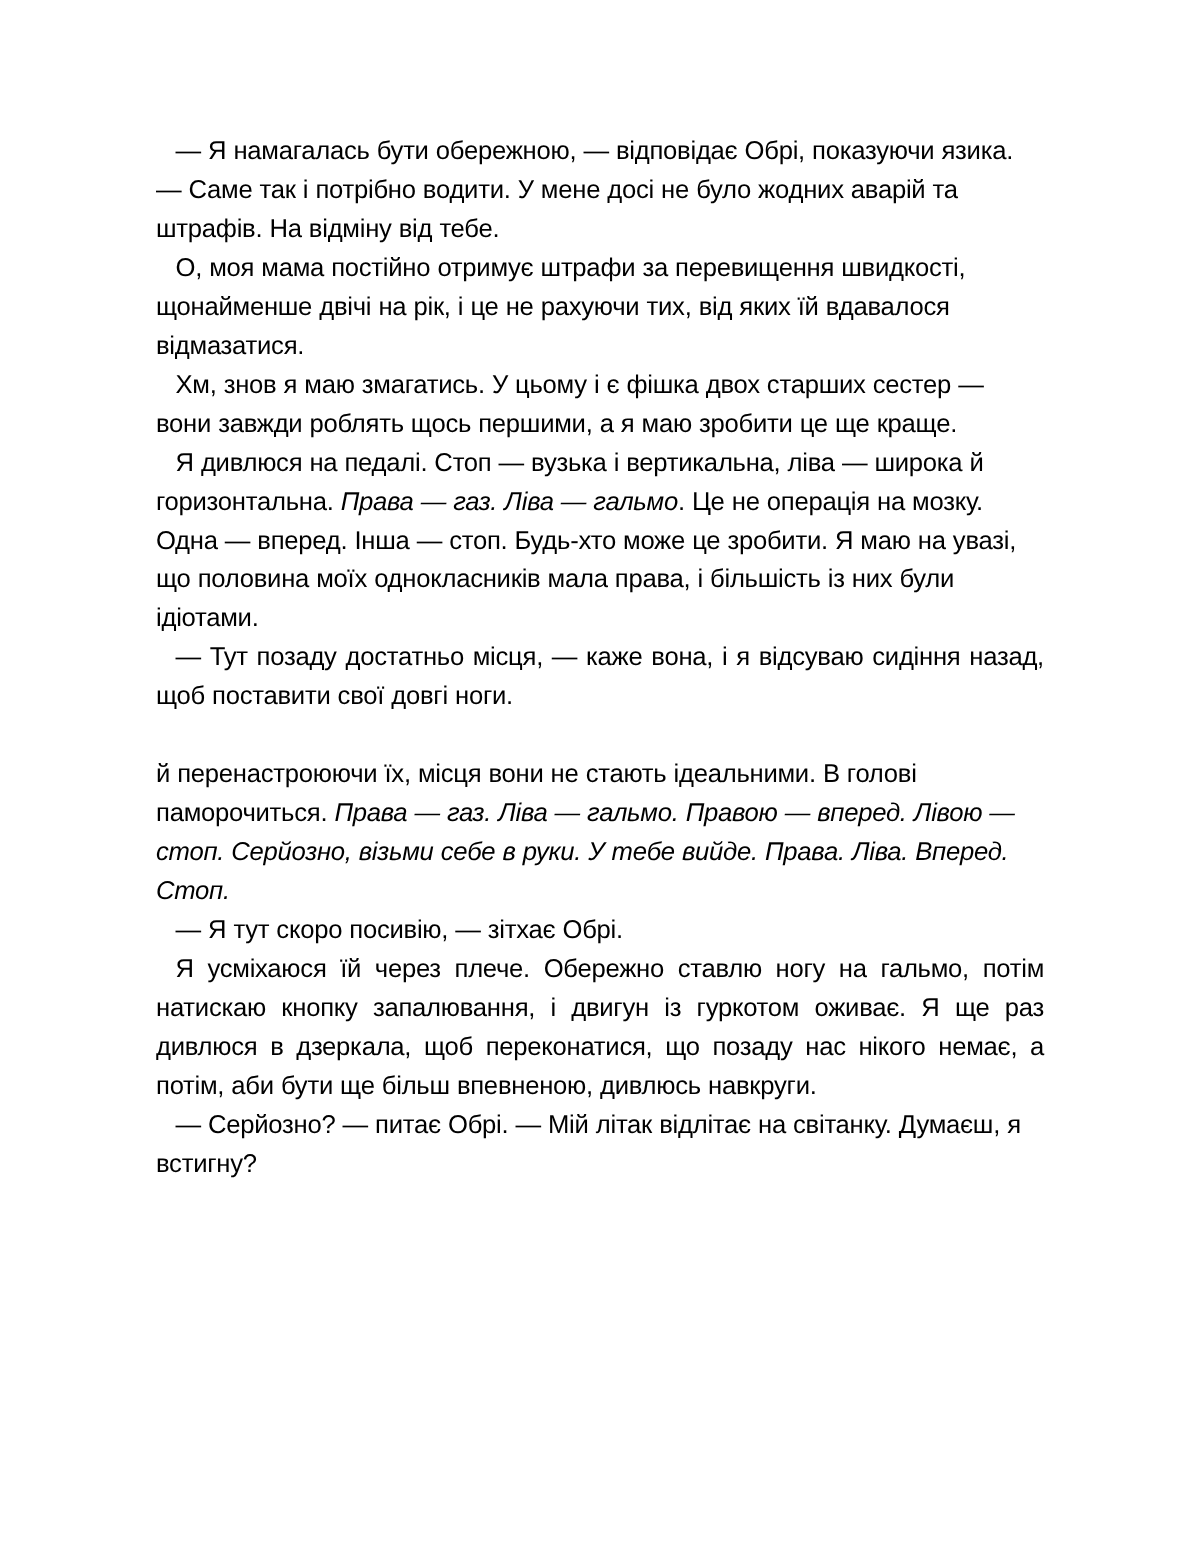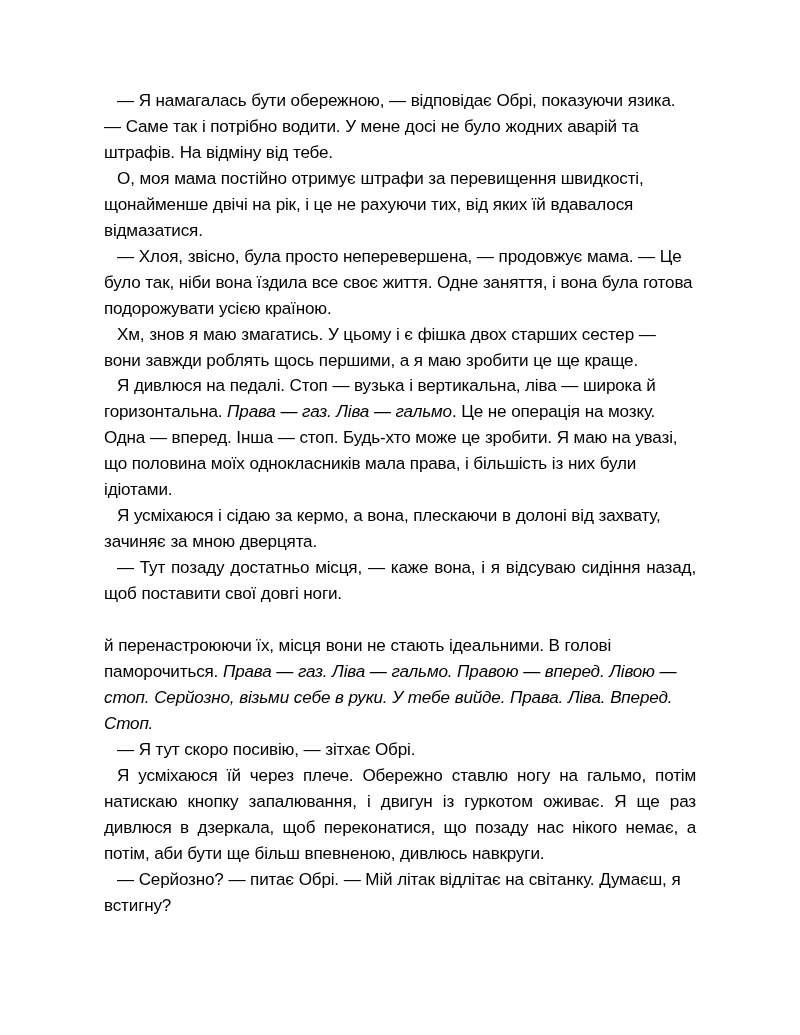--- a/index.html
+++ b/index.html
@@ -58,23 +58,21 @@
     font-style: italic;
   }
 </style>
 </head>
 <body style="background: rgb(255, 255, 255); color: rgb(0, 0, 0);">
 
 <div class="page">
   <div class="text-column" id="text-column">
       <p class="para"><span>— Я намагалась бути обережною, — відповідає Обрі, показуючи язика. — Саме так і потрібно водити. У мене досі не було жодних аварій та штрафів. На відміну від тебе.</span></p>
       <p class="para"><span>О, моя мама постійно отримує штрафи за перевищення швидкості, щонайменше двічі на рік, і це не рахуючи тих, від яких їй вдавалося відмазатися.</span></p>
-      <p class="para"><span>— Хлоя, звісно, була просто неперевершена, — продовжує мама. — Це було так, ніби вона їздила все своє життя. Одне заняття, і вона була готова подорожувати усією країною.</span></p>
       <p class="para"><span>Хм, знов я маю змагатись. У цьому і є фішка двох старших сестер — вони завжди роблять щось першими, а я маю зробити це ще краще.</span></p>
       <p class="para"><span>Я дивлюся на педалі. Стоп — вузька і вертикальна, ліва — широка й горизонтальна. </span><em class="ital">Права — газ. Ліва — гальмо</em><span>. Це не операція на мозку. Одна — вперед. Інша — стоп. Будь-хто може це зробити. Я маю на увазі, що половина моїх однокласників мала права, і більшість із них були ідіотами.</span></p>
-      <p class="para"><span>Я усміхаюся і сідаю за кермо, а вона, плескаючи в долоні від захвату, зачиняє за мною дверцята.</span></p>
       <p class="para justified"><span>— Тут позаду достатньо місця, — каже вона, і я відсуваю сидіння назад, щоб поставити свої довгі ноги.</span></p>
       <p class="para"><br><span>й перенастроюючи їх, місця вони не стають ідеальними. В голові паморочиться. </span><em class="ital">Права — газ. Ліва — гальмо. Правою — вперед. Лівою — стоп. Серйозно, візьми себе в руки. У тебе вийде. Права. Ліва. Вперед. Стоп.</em></p>
       <p class="para"><span>— Я тут скоро посивію, — зітхає Обрі.</span></p>
       <p class="para justified"><span>Я усміхаюся їй через плече. Обережно ставлю ногу на гальмо, потім натискаю кнопку запалювання, і двигун із гуркотом оживає. Я ще раз дивлюся в дзеркала, щоб переконатися, що позаду нас нікого немає, а потім, аби бути ще більш впевненою, дивлюсь навкруги.</span></p>
       <p class="para"><span>— Серйозно? — питає Обрі. — Мій літак відлітає на світанку. Думаєш, я встигну?</span></p>
     </div>
 </div>
 
 </body></html>

